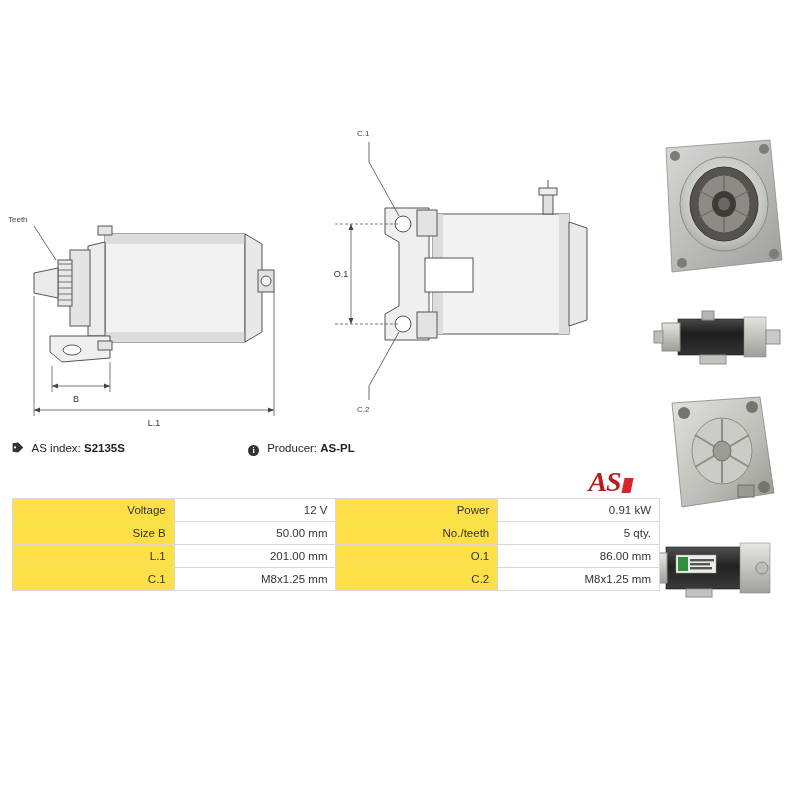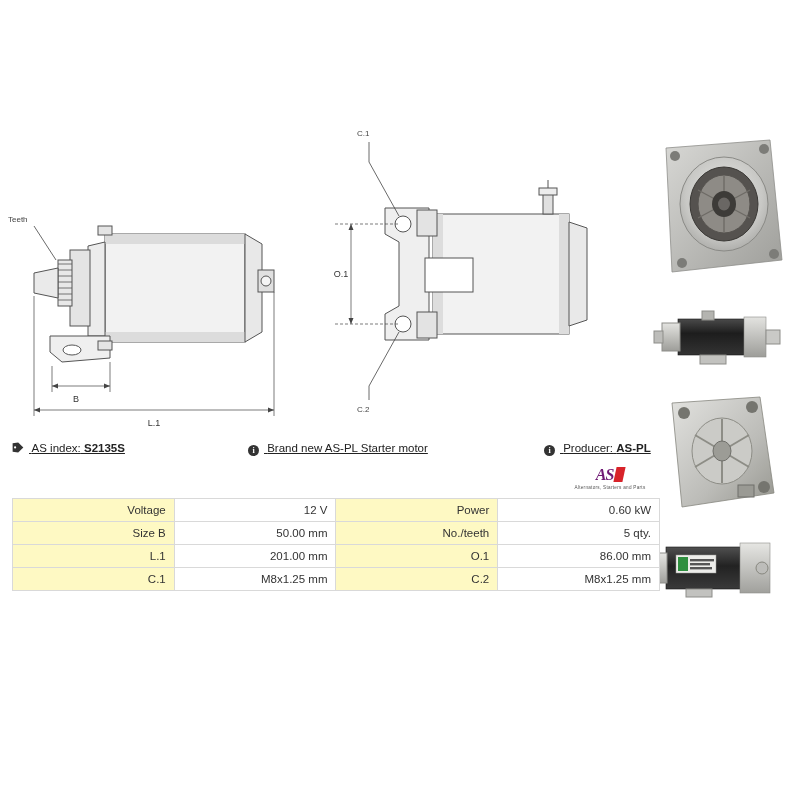--- a/index.html
+++ b/index.html
@@ -29,21 +29,20 @@
   .info-area {
     position: absolute;
     left: 12px; top: 440px;
     width: 648px;
   }
   .info-row {
     display: flex;
     align-items: flex-start;
     font-size: 11.5px;
     line-height: 16px;
-    text-decoration: underline;
   }
   .info-row.first { margin-bottom: 13px; }
   .col-a { width: 236px; }
   .col-b { width: 296px; }
   .col-c { width: 116px; }
 
   .ic {
     display: inline-block;
     vertical-align: -1px;
     margin-right: 5px;
@@ -82,22 +81,22 @@
   .logo {
     position: absolute;
     left: 560px; top: 466px;
     width: 100px;
     text-align: center;
   }
   .logo-mark {
     font-family: "Liberation Serif", serif;
     font-style: italic;
     font-weight: bold;
-    font-size: 16px;
-    color: #701a75;
+    font-size: 28px;
+    color: #b91c1c;
     letter-spacing: -1px;
     display: inline-block;
     position: relative;
   }
   .logo-mark .bar {
     display: inline-block;
     width: 9px; height: 15px;
     background: #d8232a;
     margin-left: 2px;
     vertical-align: -2px;
@@ -121,21 +120,21 @@
   .spec td {
     border: 1px solid #d9d9d9;
     padding: 5px 8px;
     height: 23px;
     vertical-align: middle;
   }
   .spec td.label {
     text-align: right;
     color: #333;
     width: 162px;
-    background: #fef9c3;
+    background: #fde047;
   }
   .spec td.value {
     text-align: right;
     color: #333;
     width: 162px;
     background: #fff;
   }
 
   
   .photos {
@@ -380,24 +379,20 @@
       <div class="col-a">
         <span class="ic ic-tag">
           <svg width="12" height="11" viewBox="0 0 12 11">
             <path d="M0.6 1.2 L6.2 0.6 L11.3 5.5 L6.2 10.4 L0.6 9.8 Z" fill="#333"></path>
             <circle cx="3.1" cy="5.4" r="1.1" fill="#fff"></circle>
           </svg>
         </span>
         <span>AS index:</span>
         <span class="bold">S2135S</span>
       </div>
-      <div class="col-b">
-        <span class="ic ic-i">i</span>
-        <span>Brand new AS-PL Starter motor</span>
-      </div>
       <div class="col-c">
         <span class="ic ic-i">i</span>
         <span>Producer:</span>
         <span class="bold">AS-PL</span>
       </div>
     </div>
 
   </div>
 
   <div class="logo">
@@ -406,21 +401,21 @@
     </div>
     <div class="logo-sub">Alternators, Starters and Parts</div>
   </div>
 
   <table class="spec">
     <tbody id="spec-body">
         <tr>
           <td class="label">Voltage</td>
           <td class="value">12 V</td>
           <td class="label">Power</td>
-          <td class="value">0.60 kW</td>
+          <td class="value">0.91 kW</td>
         </tr>
         <tr>
           <td class="label">Size B</td>
           <td class="value">50.00 mm</td>
           <td class="label">No./teeth</td>
           <td class="value">5 qty.</td>
         </tr>
         <tr>
           <td class="label">L.1</td>
           <td class="value">201.00 mm</td>

